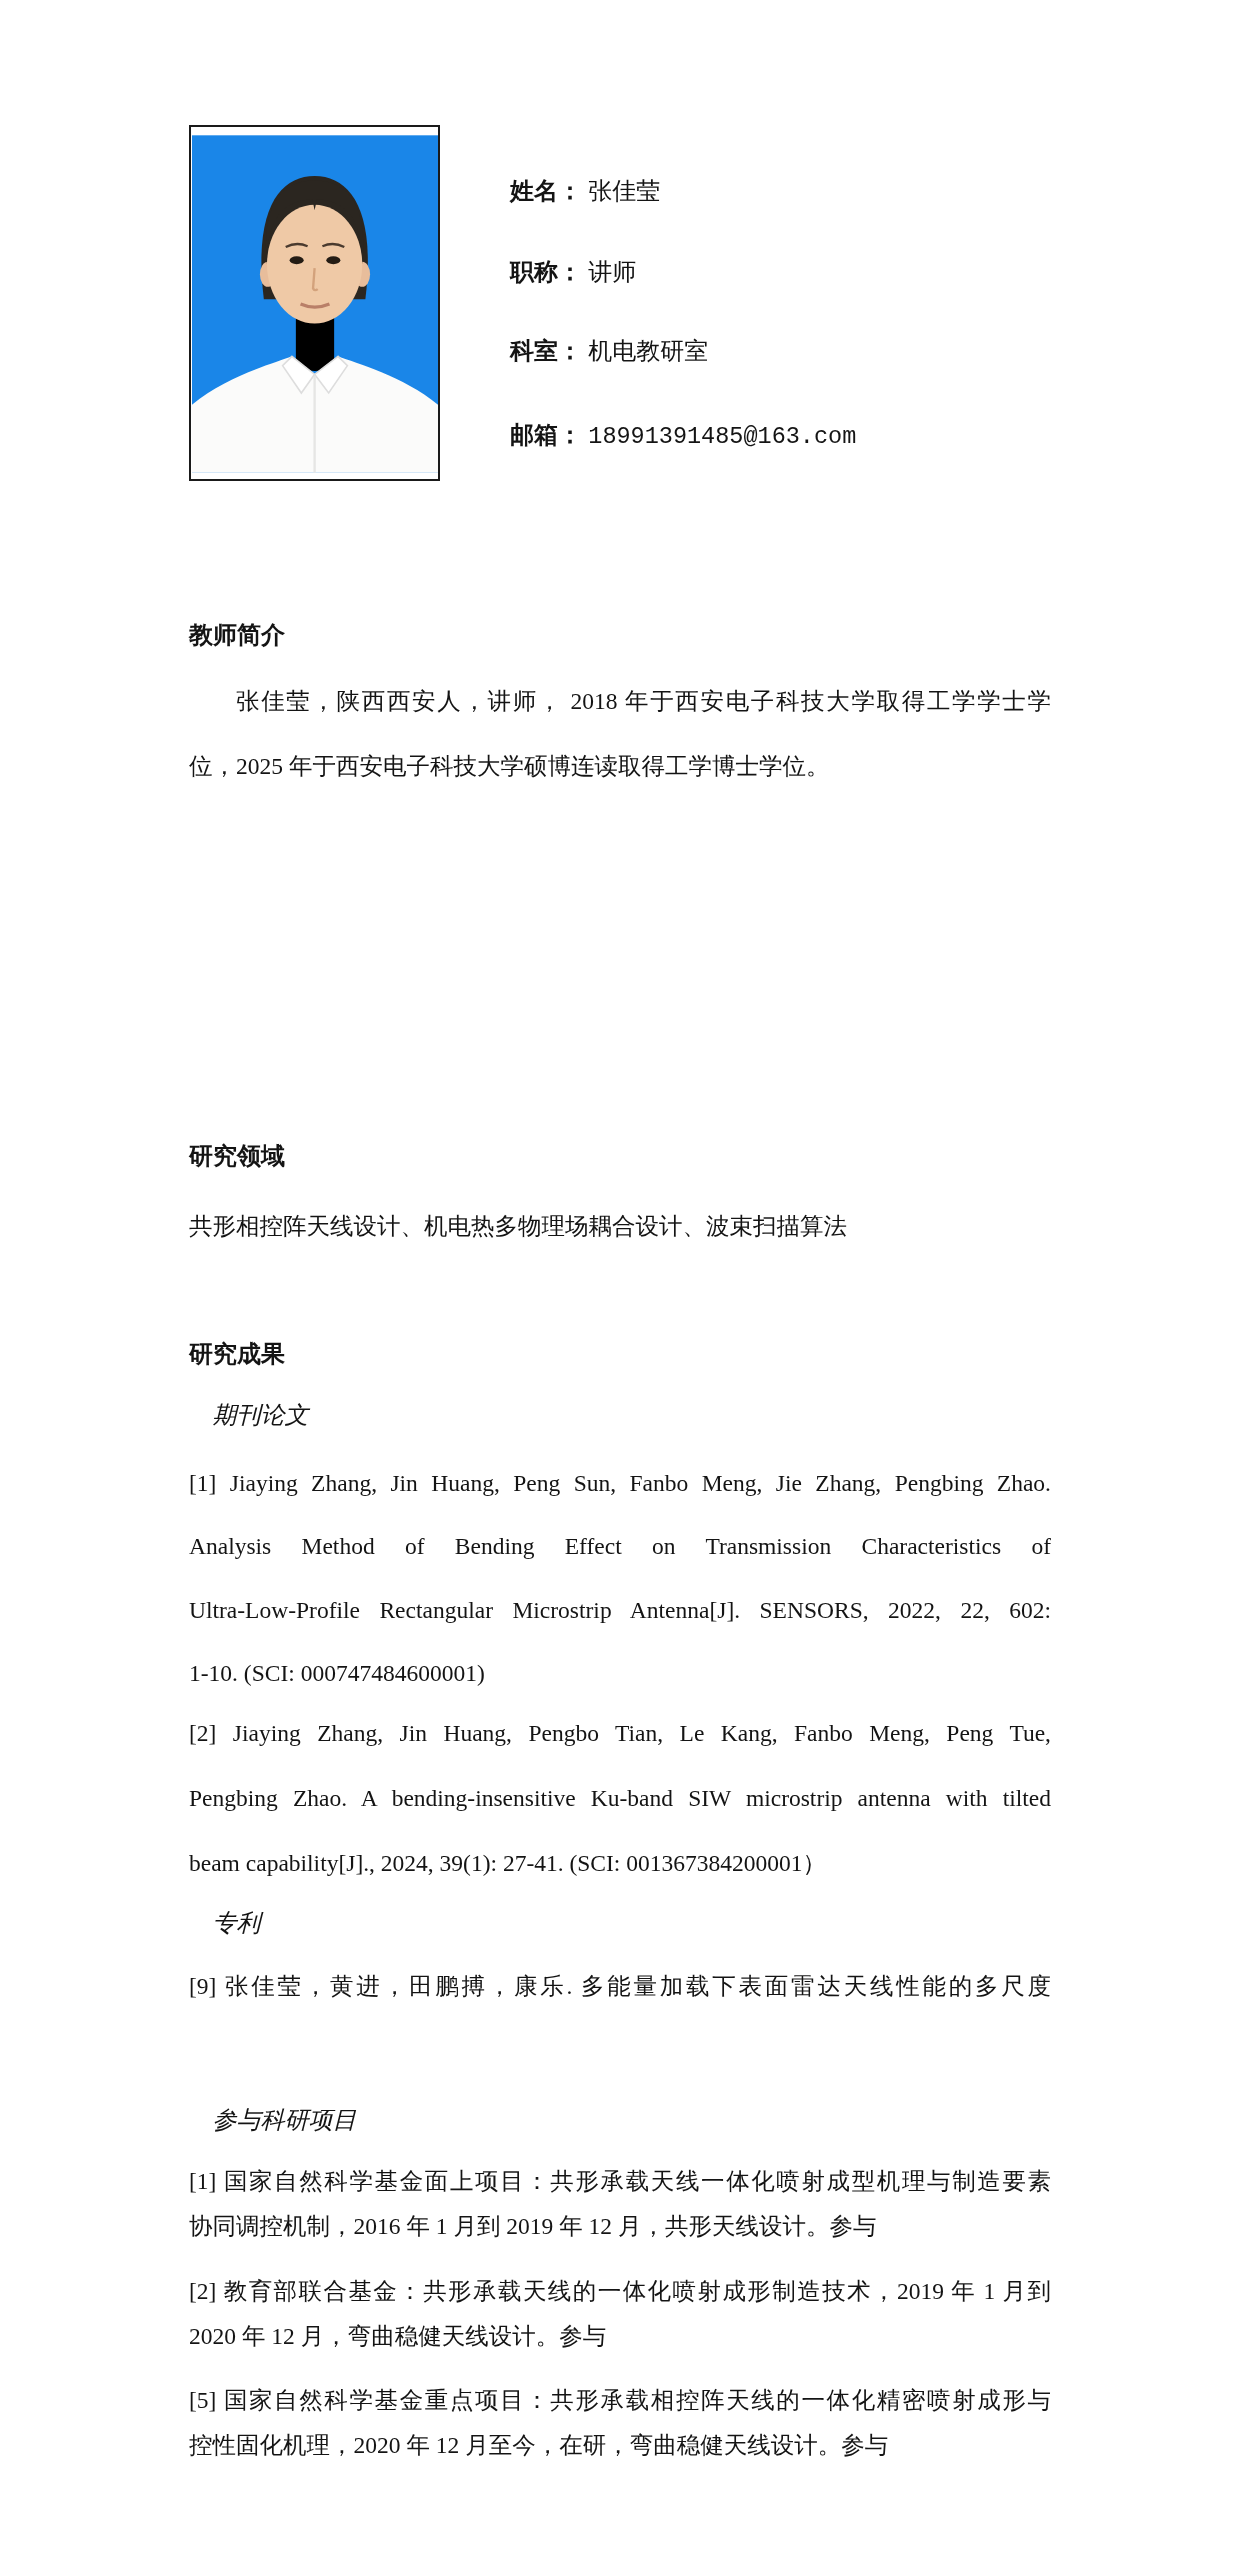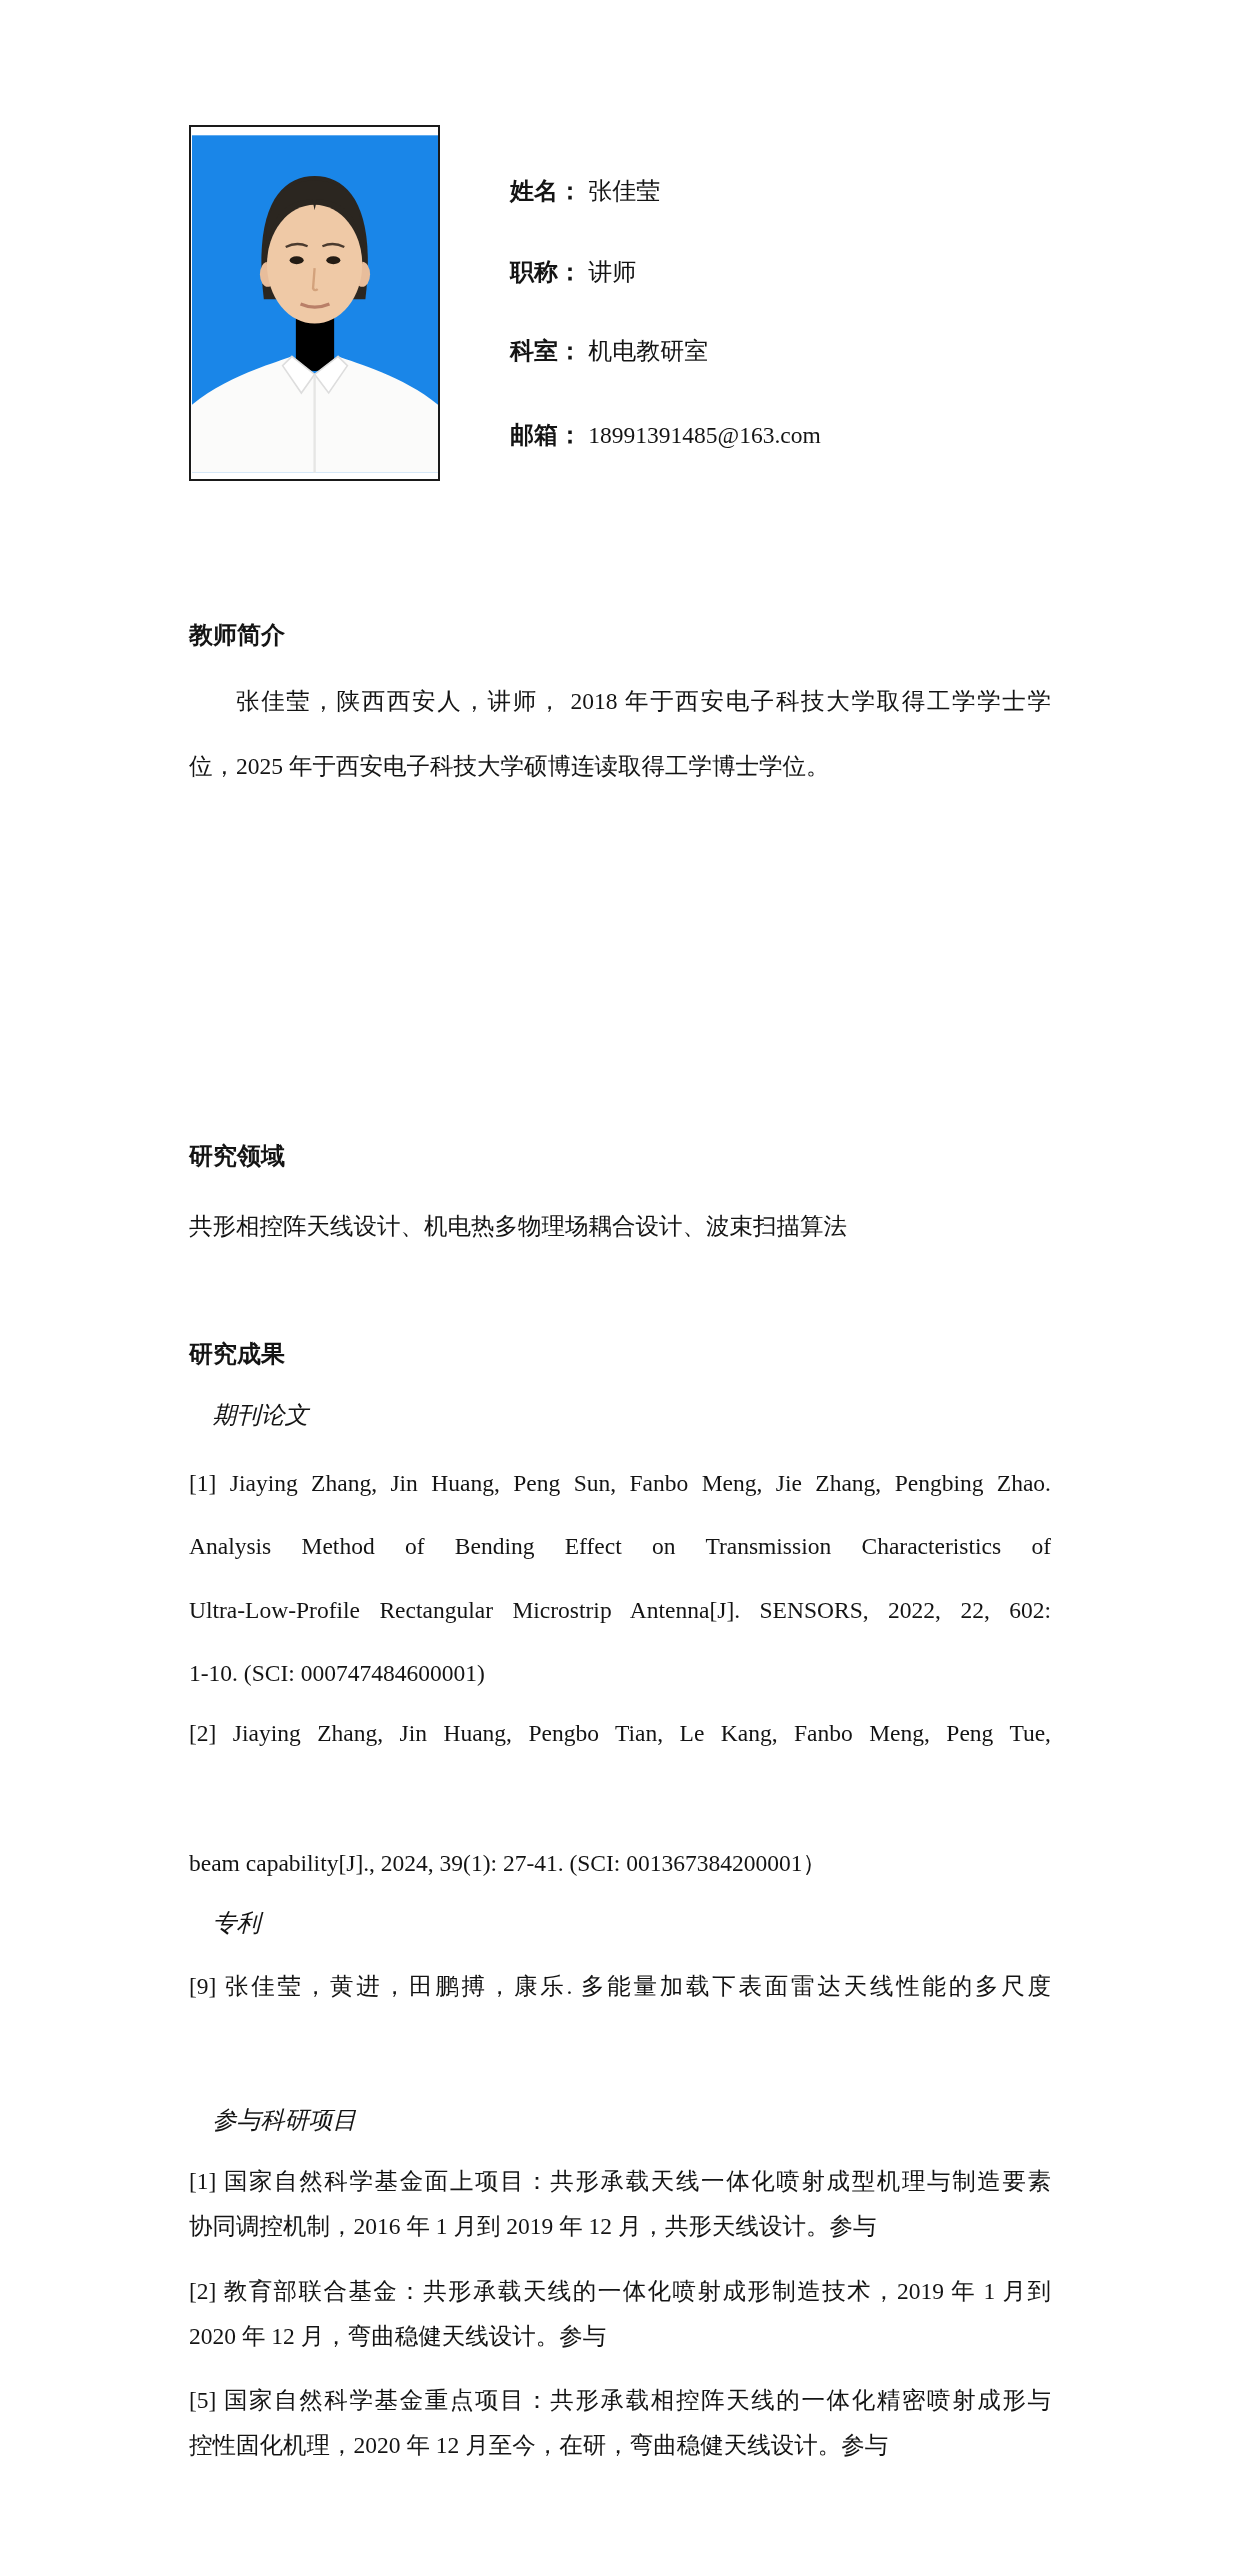--- a/index.html
+++ b/index.html
@@ -13,21 +13,21 @@
     position:absolute;left:189px;top:125px;width:251px;height:356px;
     box-sizing:border-box;border:2.3px solid #1a1a1a;background:#ffffff;
     padding:7.8px 0 6.3px 0;
   }
   .photo-frame svg{display:block;margin:0 auto;}
   
   .info{position:absolute;left:510px;top:176px;width:563px;height:313px;}
   .info-row{position:absolute;left:0;height:33px;white-space:nowrap;font-size:24px;line-height:31px;}
   .info-label{font-weight:bold;}
   .info-value{margin-left:6.3px;}
-  .mono{font-family:Liberation Serif, serif;font-size:23.5px;}
+  .mono{font-family:Liberation Mono, monospace;font-size:23.5px;}
   
   .sec{position:absolute;left:189px;width:862px;}
   .h-sec{position:absolute;left:0;top:0;font-size:24px;font-weight:bold;white-space:nowrap;line-height:33px;}
   .h-sub{position:absolute;left:23.5px;font-size:24px;white-space:nowrap;line-height:33px;font-style:italic;}
   .ln{position:absolute;left:0;width:862px;font-size:23.5px;line-height:33px;height:33px;white-space:nowrap;}
   .ln.just{white-space:normal;text-align:justify;text-align-last:justify;overflow:hidden;}
   .ln.ind{padding-left:47px;width:815px;}
 </style>
 </head>
 <body>
@@ -98,20 +98,21 @@
     <div class="h-sec">研究成果</div>
 
     <div class="h-sub" style="top:61px">期刊论文</div>
 
     <div class="ln just" style="top:129px">[1] Jiaying Zhang, Jin Huang, Peng Sun, Fanbo Meng, Jie Zhang, Pengbing Zhao.</div>
     <div class="ln just" style="top:192px">Analysis Method of Bending Effect on Transmission Characteristics of</div>
     <div class="ln just" style="top:256px">Ultra-Low-Profile Rectangular Microstrip Antenna[J]. SENSORS, 2022, 22, 602:</div>
     <div class="ln" style="top:319px">1-10. (SCI: 000747484600001)</div>
 
     <div class="ln just" style="top:379px">[2] Jiaying Zhang, Jin Huang, Pengbo Tian, Le Kang, Fanbo Meng, Peng Tue,</div>
+    <div class="ln just" style="top:444px">Pengbing Zhao. A bending-insensitive Ku-band SIW microstrip antenna with tilted</div>
     <div class="ln" style="top:509px">beam capability[J]., 2024, 39(1): 27-41. (SCI: 001367384200001）</div>
 
     <div class="h-sub" style="top:569px">专利</div>
     <div class="ln just" style="top:632px">[9] 张佳莹，黄进，田鹏搏，康乐. 多能量加载下表面雷达天线性能的多尺度</div>
 
     <div class="h-sub" style="top:766px">参与科研项目</div>
     <div class="ln just" style="top:827px">[1] 国家自然科学基金面上项目：共形承载天线一体化喷射成型机理与制造要素</div>
     <div class="ln" style="top:872px">协同调控机制，2016 年 1 月到 2019 年 12 月，共形天线设计。参与</div>
     <div class="ln just" style="top:937px">[2] 教育部联合基金：共形承载天线的一体化喷射成形制造技术，2019 年 1 月到</div>
     <div class="ln" style="top:982px">2020 年 12 月，弯曲稳健天线设计。参与</div>

